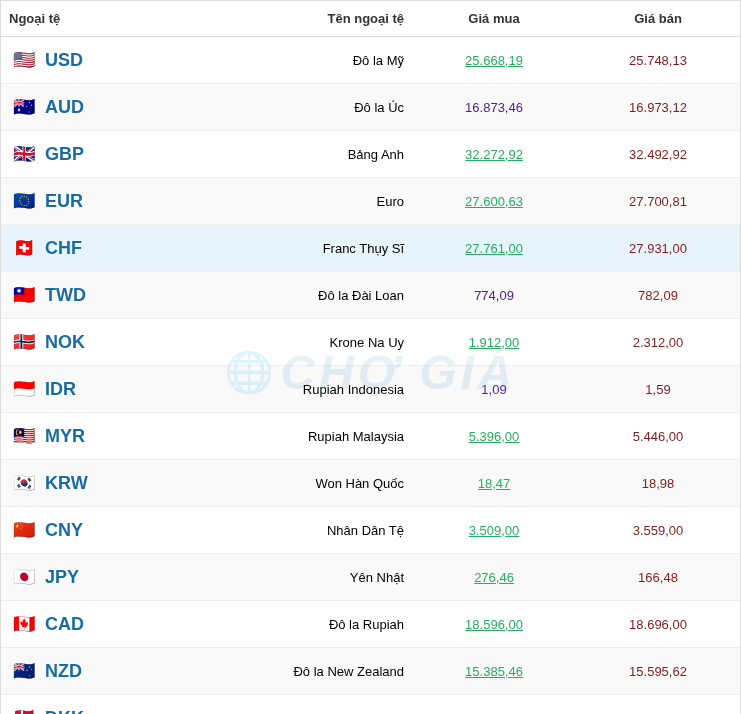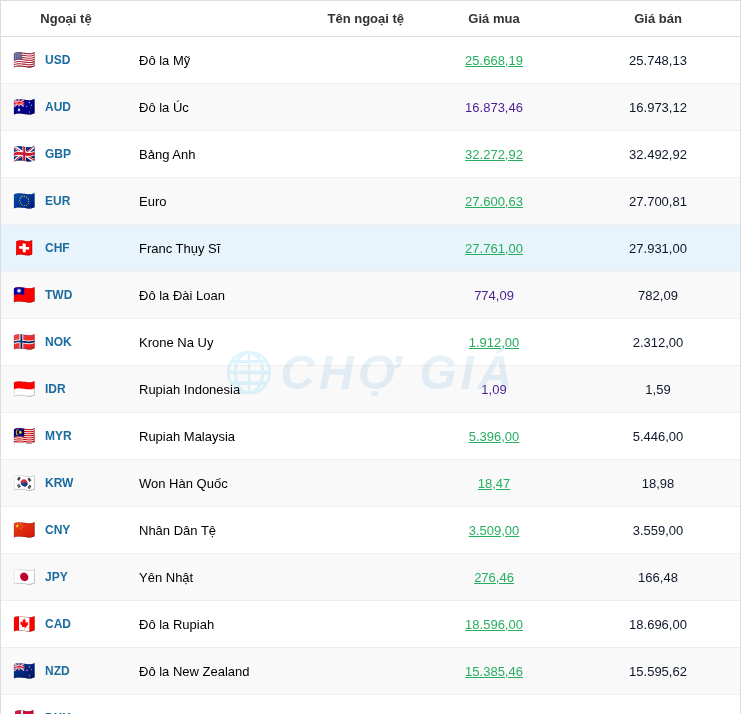--- a/index.html
+++ b/index.html
@@ -22,21 +22,21 @@
       background: #fff;
     }
     thead th {
       padding: 10px 8px;
       font-weight: bold;
       color: #333;
       border-bottom: 1px solid #ddd;
       text-align: center;
     }
     thead th:first-child {
-      text-align: center;
+      text-align: left;
       width: 130px;
     }
     thead th:nth-child(2) {
       text-align: right;
     }
     tbody tr {
       border-bottom: 1px solid #eee;
     }
     tbody tr:nth-child(even) {
       background: #f9f9f9;
@@ -51,49 +51,49 @@
     tbody td {
       padding: 9px 8px;
       text-align: center;
       vertical-align: middle;
     }
     tbody td:first-child {
       text-align: left;
       padding-left: 10px;
     }
     tbody td:nth-child(2) {
-      text-align: left;
+      text-align: right;
     }
     .currency-cell {
       display: flex;
       align-items: center;
       gap: 6px;
     }
     .flag {
       width: 28px;
       height: 28px;
       border-radius: 50%;
       display: inline-flex;
       align-items: center;
       justify-content: center;
       font-size: 18px;
       flex-shrink: 0;
       overflow: hidden;
     }
     .currency-code {
       font-weight: bold;
       color: #1a6ba0;
-      font-size: 12px;
+      font-size: 18px;
     }
     .price-buy {
       color: #4c1d95;
       font-weight: 500;
     }
     .price-sell {
-      color: #0f172a;
+      color: #7f1d1d;
       font-weight: 500;
     }
     .price-green {
       color: #27ae60;
       font-weight: 500;
       text-decoration: underline;
     }
     
     .watermark {
       position: absolute;

